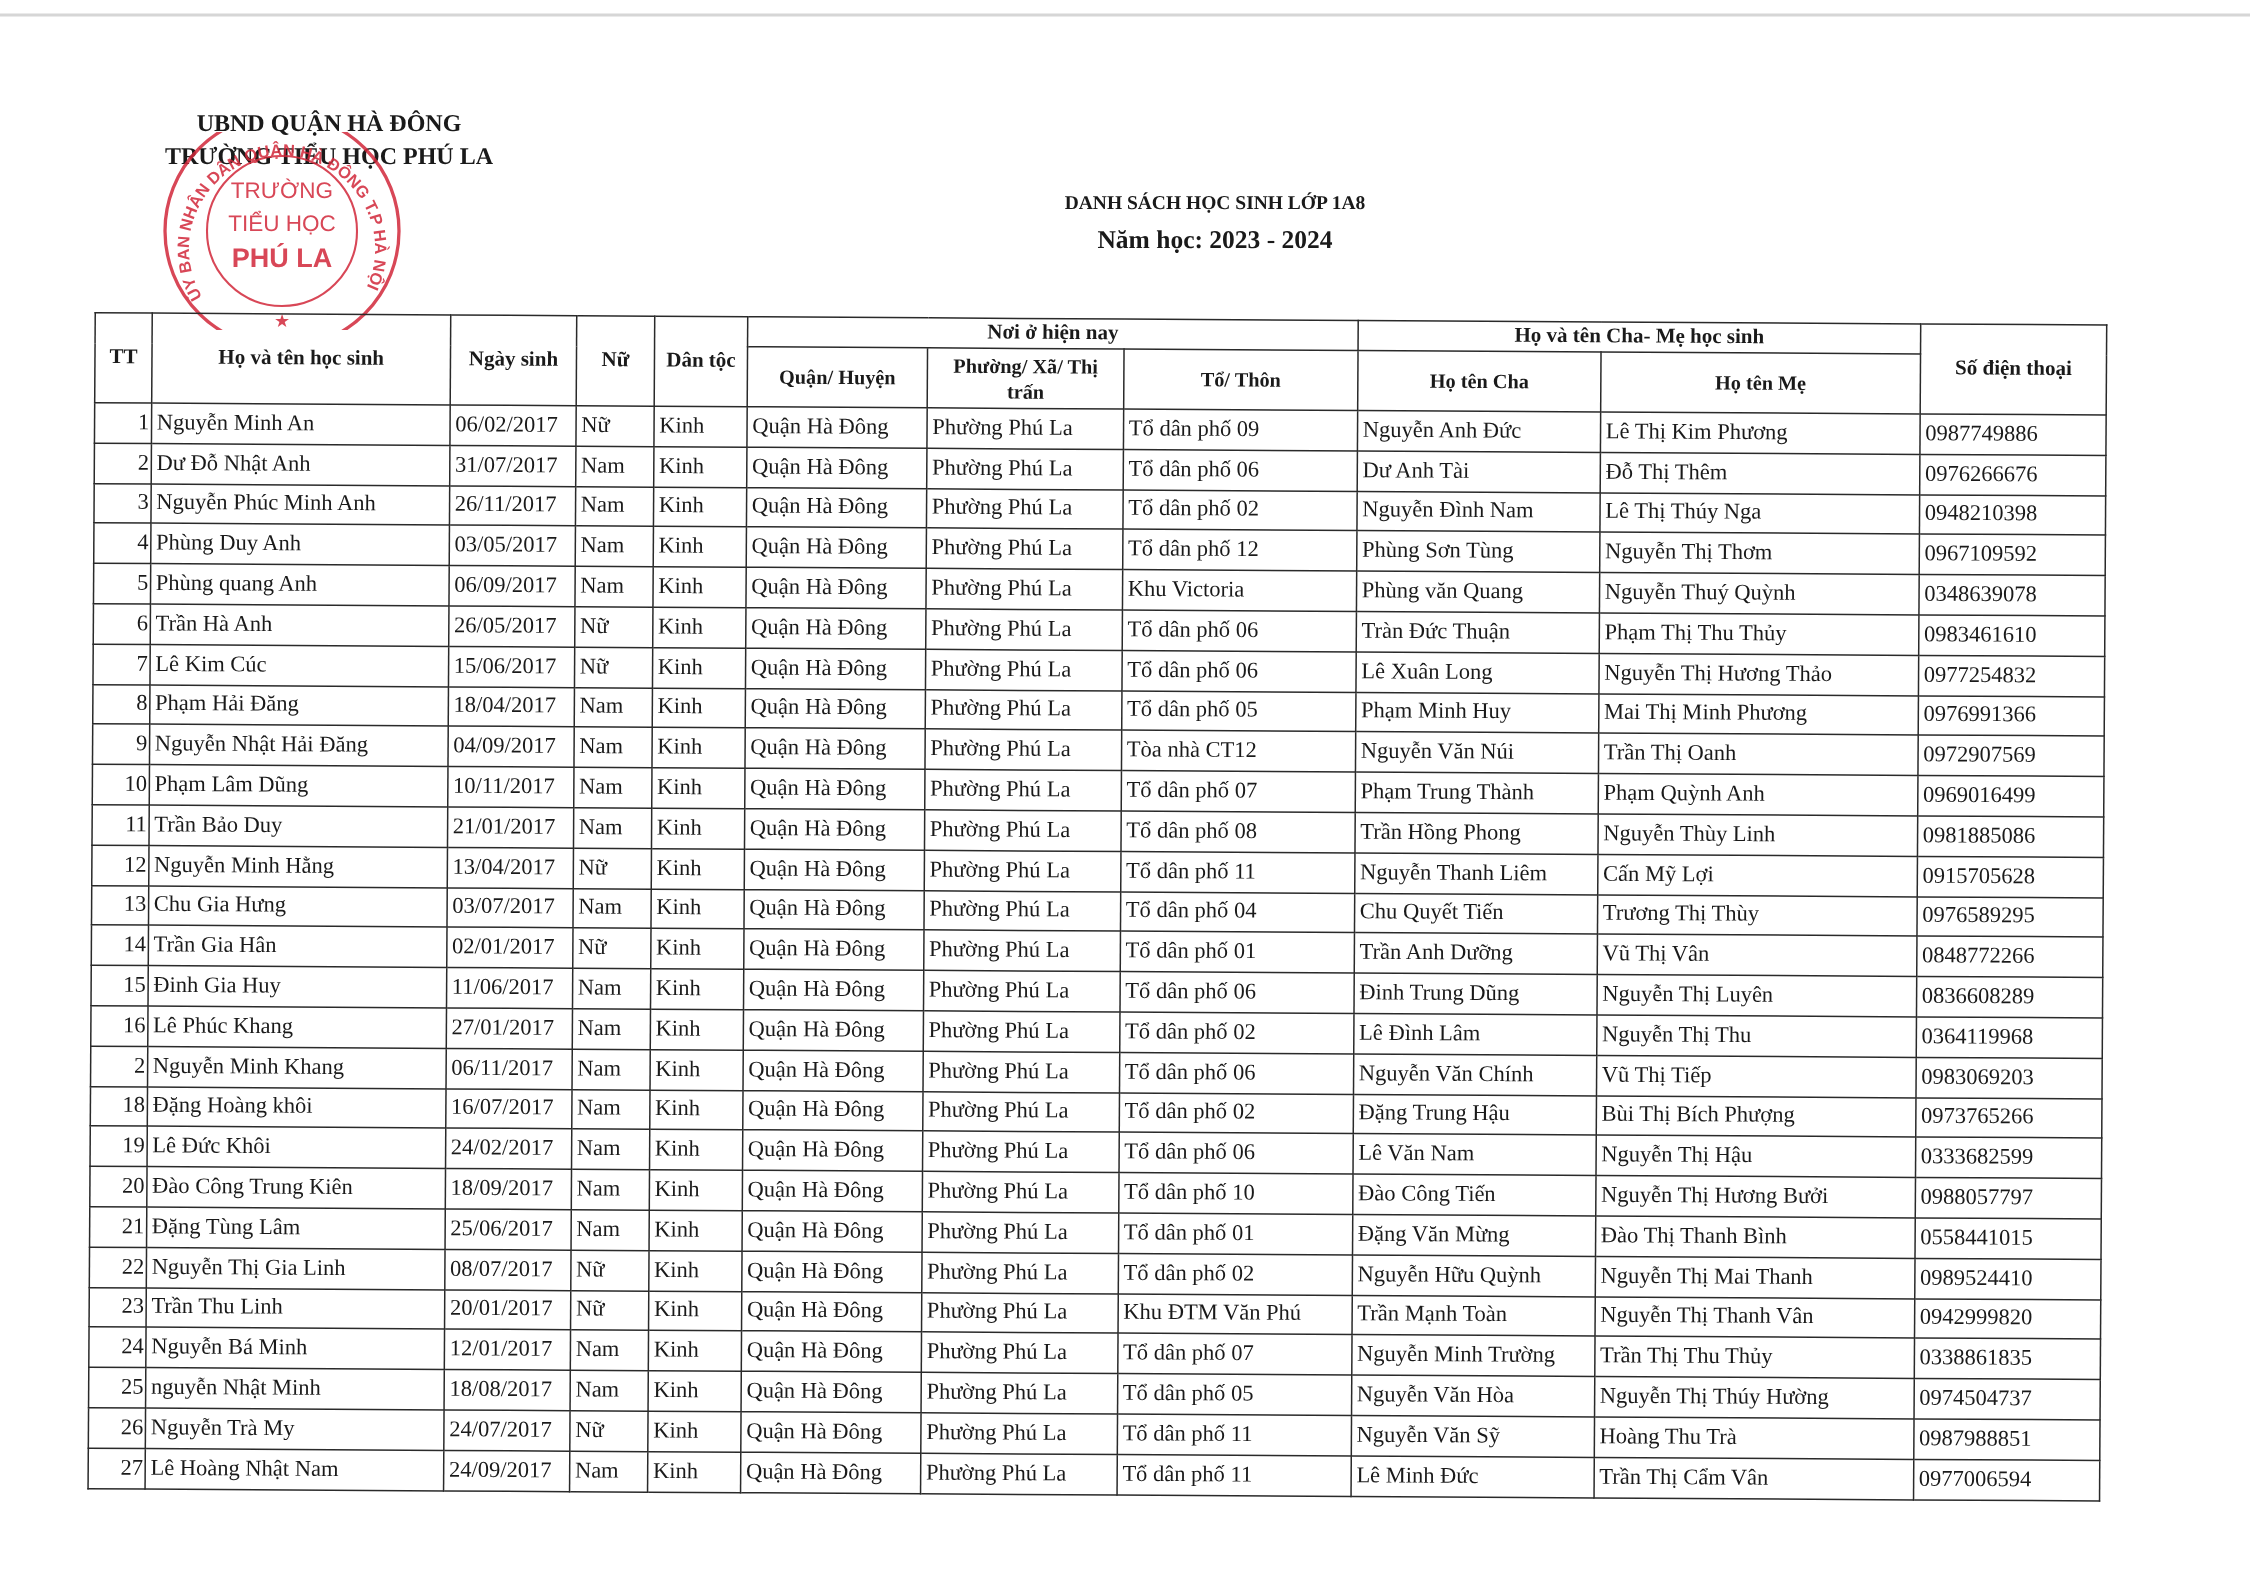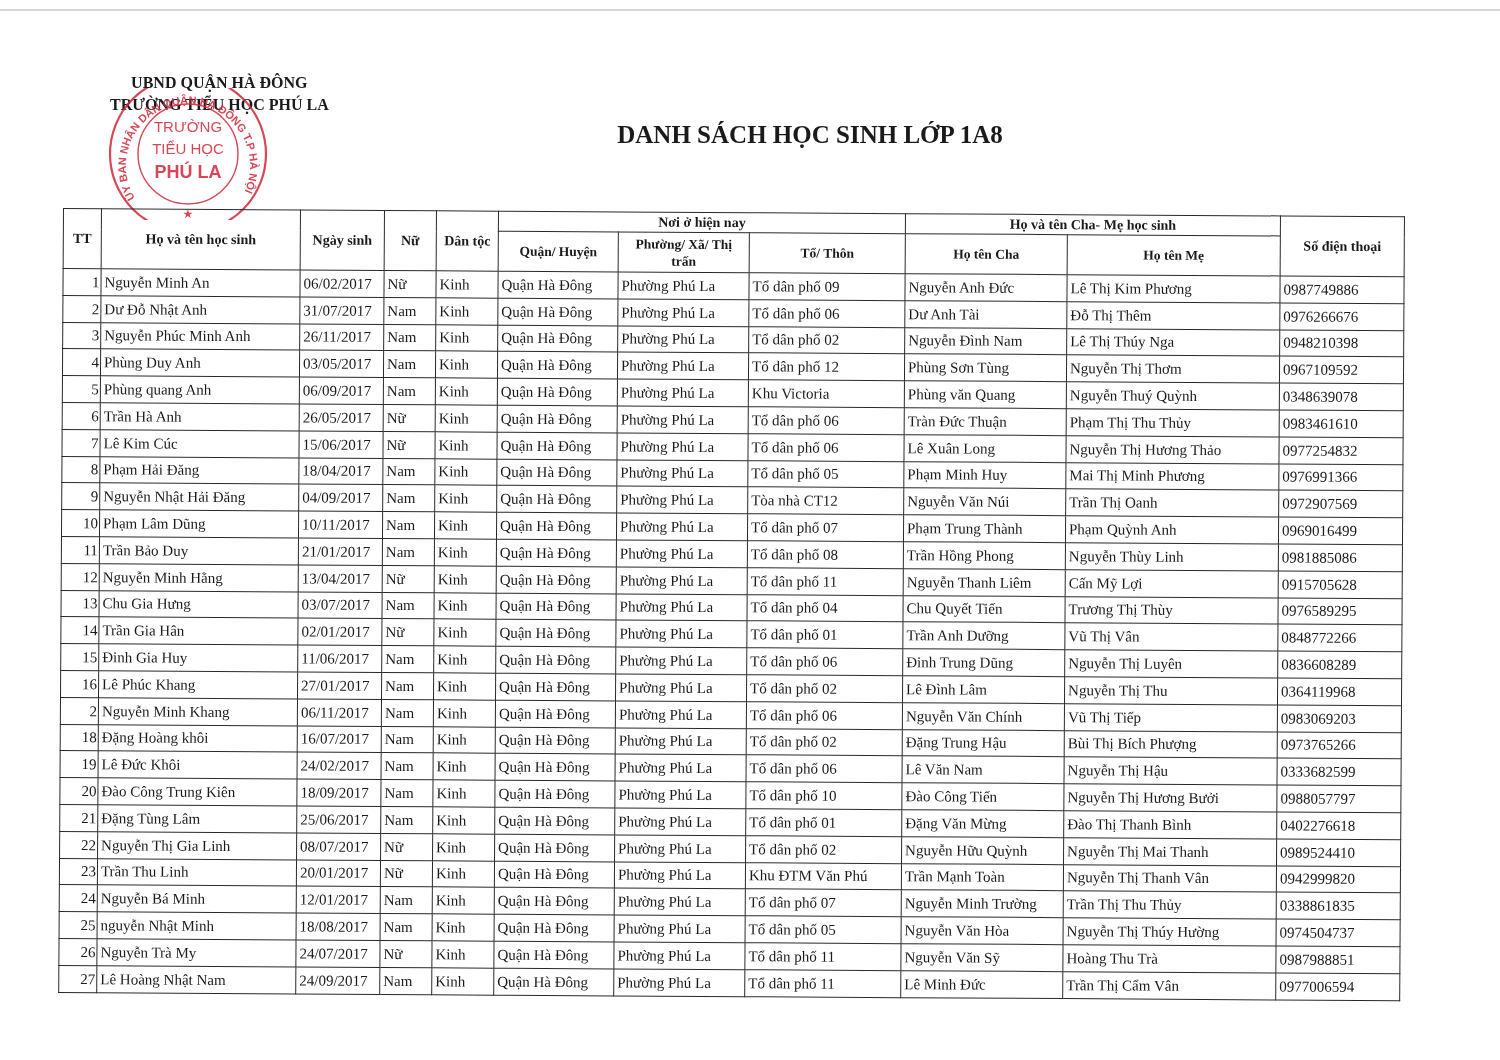--- a/index.html
+++ b/index.html
@@ -3,21 +3,21 @@
 <meta charset="utf-8">
 <style>
   html, body { margin: 0; padding: 0; background: #ffffff; }
   body { width: 1500px; height: 1060px; position: relative; overflow: hidden;
          font-family: "Liberation Serif", "DejaVu Serif", serif; color: #1a1a1a; }
   .scan-line { position: absolute; left: 0; top: 9px; width: 1500px; height: 2px; background: #d6d6d6; }
   .org { position: absolute; left: 110px; top: 72px; font-weight: bold; font-size: 16px; line-height: 22px; text-align: center; }
   .org div { white-space: nowrap; }
   .stamp { position: absolute; left: 103px; top: 88px; width: 170px; height: 132px; opacity: 0.85; }
   .title-block { position: absolute; left: 560px; top: 122px; width: 500px; text-align: center; font-weight: bold; }
-  .title { font-size: 25px; line-height: 26px; }
+  .title { font-size: 13px; line-height: 26px; }
   .subtitle { font-size: 17px; line-height: 24px; }
   .teacher { font-size: 15.5px; line-height: 24px; white-space: nowrap; }
   table { position: absolute; left: 63px; top: 208px; border-collapse: collapse; font-size: 15px; transform: rotate(0.35deg); transform-origin: top left; }
   th, td { border: 1.3px solid #2a2a2a; padding: 0 3px; white-space: nowrap; }
   th { font-weight: bold; font-size: 14px; text-align: center; line-height: 17px; }
   td { height: 25.8px; line-height: 24px; }
   td.tt { text-align: right; padding-right: 1px; }
   .h1 { height: 20px; }
   .h2 { height: 40px; }
   .hsub { font-size: 13.5px; }
@@ -42,20 +42,21 @@
     <textPath href="#ringPath" id="stampRing">ỦY BAN NHÂN DÂN QUẬN HÀ ĐÔNG T.P HÀ NỘI</textPath>
   </text>
   <text x="85" y="44" text-anchor="middle" font-family="Liberation Sans, sans-serif" font-size="15" fill="#d2283a">TRƯỜNG</text>
   <text x="85" y="66" text-anchor="middle" font-family="Liberation Sans, sans-serif" font-size="15" fill="#d2283a">TIỂU HỌC</text>
   <text x="85" y="90" text-anchor="middle" font-family="Liberation Sans, sans-serif" font-size="18" font-weight="bold" fill="#d2283a">PHÚ LA</text>
   <text x="85" y="130" text-anchor="middle" font-size="12" fill="#d2283a">★</text>
 </svg>
 
 <div class="title-block">
   <div class="title">DANH SÁCH HỌC SINH LỚP 1A8</div>
+  <div class="subtitle">Năm học: 2023 - 2024</div>
 </div>
 
 <table>
   <colgroup>
     <col style="width:38px">
       <col style="width:199px">
       <col style="width:84px">
       <col style="width:52px">
       <col style="width:62px">
     <col style="width:120px">
@@ -349,21 +350,21 @@
         <td class="tt">21</td>
         <td>Đặng Tùng Lâm</td>
         <td>25/06/2017</td>
         <td>Nam</td>
         <td>Kinh</td>
         <td>Quận Hà Đông</td>
         <td>Phường Phú La</td>
         <td>Tổ dân phố 01</td>
         <td>Đặng Văn Mừng</td>
         <td>Đào Thị Thanh Bình</td>
-        <td>0402276618</td>
+        <td>0558441015</td>
       </tr>
       <tr>
         <td class="tt">22</td>
         <td>Nguyễn Thị Gia Linh</td>
         <td>08/07/2017</td>
         <td>Nữ</td>
         <td>Kinh</td>
         <td>Quận Hà Đông</td>
         <td>Phường Phú La</td>
         <td>Tổ dân phố 02</td>

